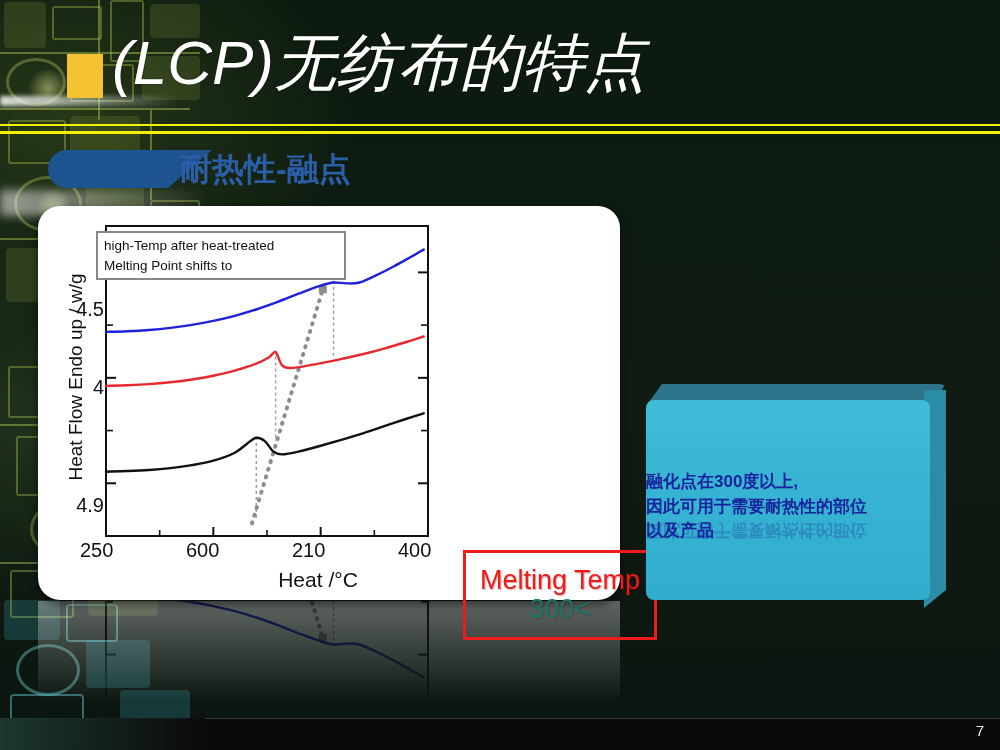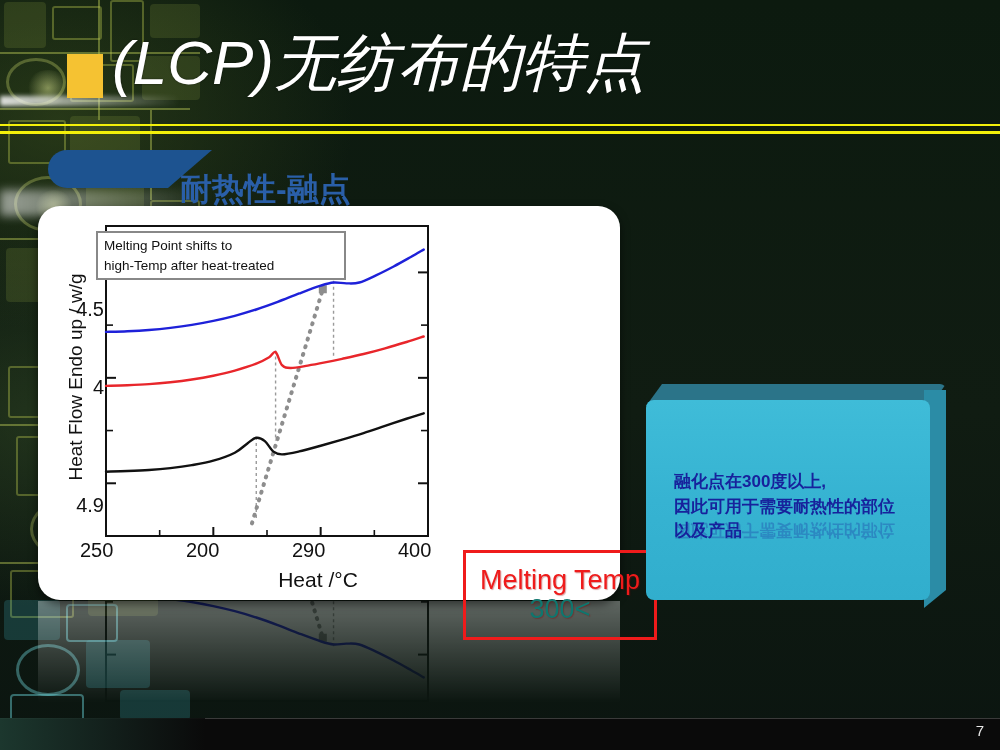--- a/index.html
+++ b/index.html
@@ -75,21 +75,21 @@
     position:absolute;left:168px;top:150px;width:44px;height:38px;background:#1d5390;
     clip-path:polygon(0 0,100% 0,0 100%);
   }
   .badge-num{
     position:absolute;left:48px;top:150px;width:120px;height:38px;
     display:flex;align-items:center;justify-content:center;
     color:#0b1020;font-size:27px;font-weight:bold;letter-spacing:1px;
     font-family:"Liberation Sans",sans-serif;
   }
   .subtitle{
-    position:absolute;left:180px;top:168px;
+    position:absolute;left:180px;top:148px;
     font-size:32px;font-weight:bold;color:#2a5fa8;white-space:nowrap;
     font-family:"Liberation Sans",sans-serif;
   }
 
   
   .card{
     position:absolute;left:38px;top:206px;width:582px;height:394px;
     background:#ffffff;border-radius:22px;
     box-shadow:0 4px 10px rgba(0,0,0,.55);
   }
@@ -155,21 +155,21 @@
     position:absolute;left:278px;top:6px;width:22px;height:218px;
     background:#2b8ca6;
     clip-path:polygon(0 0,22px 0,22px 200px,0 218px);
   }
   .cube-face{
     position:absolute;left:0;top:16px;width:284px;height:200px;
     background:linear-gradient(180deg,#3fbcd8 0%,#36b3d2 50%,#31aecd 100%);
     border-radius:8px;
   }
   .cube-text{
-    position:absolute;left:28px;top:86px;width:272px;
+    position:absolute;left:0;top:86px;width:272px;
     font-size:17px;line-height:1.45;color:#17229c;font-weight:bold;
     font-family:"Liberation Sans",sans-serif;
   }
   .cube-text .refl{
     display:block;opacity:.28;transform:scaleY(-1);transform-origin:top;
     margin-top:-2px;color:#17229c;
   }
 
   
   .footer{
@@ -316,29 +316,29 @@
           <path d="M68.00,125.86 C71.58,125.76 82.31,125.55 89.47,125.23 C96.62,124.91 103.78,124.53 110.93,123.97 C118.09,123.40 125.24,122.70 132.40,121.86 C139.56,121.01 146.71,120.06 153.87,118.90 C161.02,117.74 168.18,116.41 175.33,114.90 C182.49,113.39 189.64,111.73 196.80,109.84 C203.96,107.94 211.11,105.83 218.27,103.51 C225.42,101.19 232.58,98.59 239.73,95.92 C246.89,93.25 254.04,90.19 261.20,87.48 C268.36,84.78 276.94,81.51 282.67,79.68 C288.39,77.85 291.25,76.90 295.55,76.52 C299.84,76.13 304.13,77.36 308.43,77.36 C312.72,77.36 316.30,77.89 321.31,76.52 C326.32,75.15 332.76,71.81 338.48,69.14 C344.20,66.46 349.93,63.51 355.65,60.49 C361.38,57.47 367.82,53.81 372.83,51.00 C377.84,48.19 383.56,44.85 385.71,43.62" fill="none" stroke="#1e21d9" stroke-width="2.4" stroke-linejoin="round" stroke-linecap="round"></path>
         </svg>
 
       <div class="ylabel">Heat Flow Endo up / w/g</div>
 
       <div class="ytick" style="left:20px;top:92px;width:46px;">4.5</div>
       <div class="ytick" style="left:20px;top:170px;width:46px;">4</div>
       <div class="ytick" style="left:20px;top:288px;width:46px;">4.9</div>
 
       <div class="xtick" style="left:42px;top:333px;">250</div>
-      <div class="xtick" style="left:148px;top:333px;">200</div>
-      <div class="xtick" style="left:254px;top:333px;">290</div>
+      <div class="xtick" style="left:148px;top:333px;">600</div>
+      <div class="xtick" style="left:254px;top:333px;">210</div>
       <div class="xtick" style="left:360px;top:333px;">400</div>
 
       <div class="xlabel">Heat  /°C</div>
 
       <div class="anno-box">
+        <div>high-Temp after heat-treated</div>
         <div>Melting Point shifts to</div>
-        <div>high-Temp after heat-treated</div>
       </div>
 
       <div class="mp-box">
         <div class="mp-line1">Melting Temp</div>
         <div class="mp-line2">300&lt;</div>
       </div>
 
     </div>
   </div>
 

